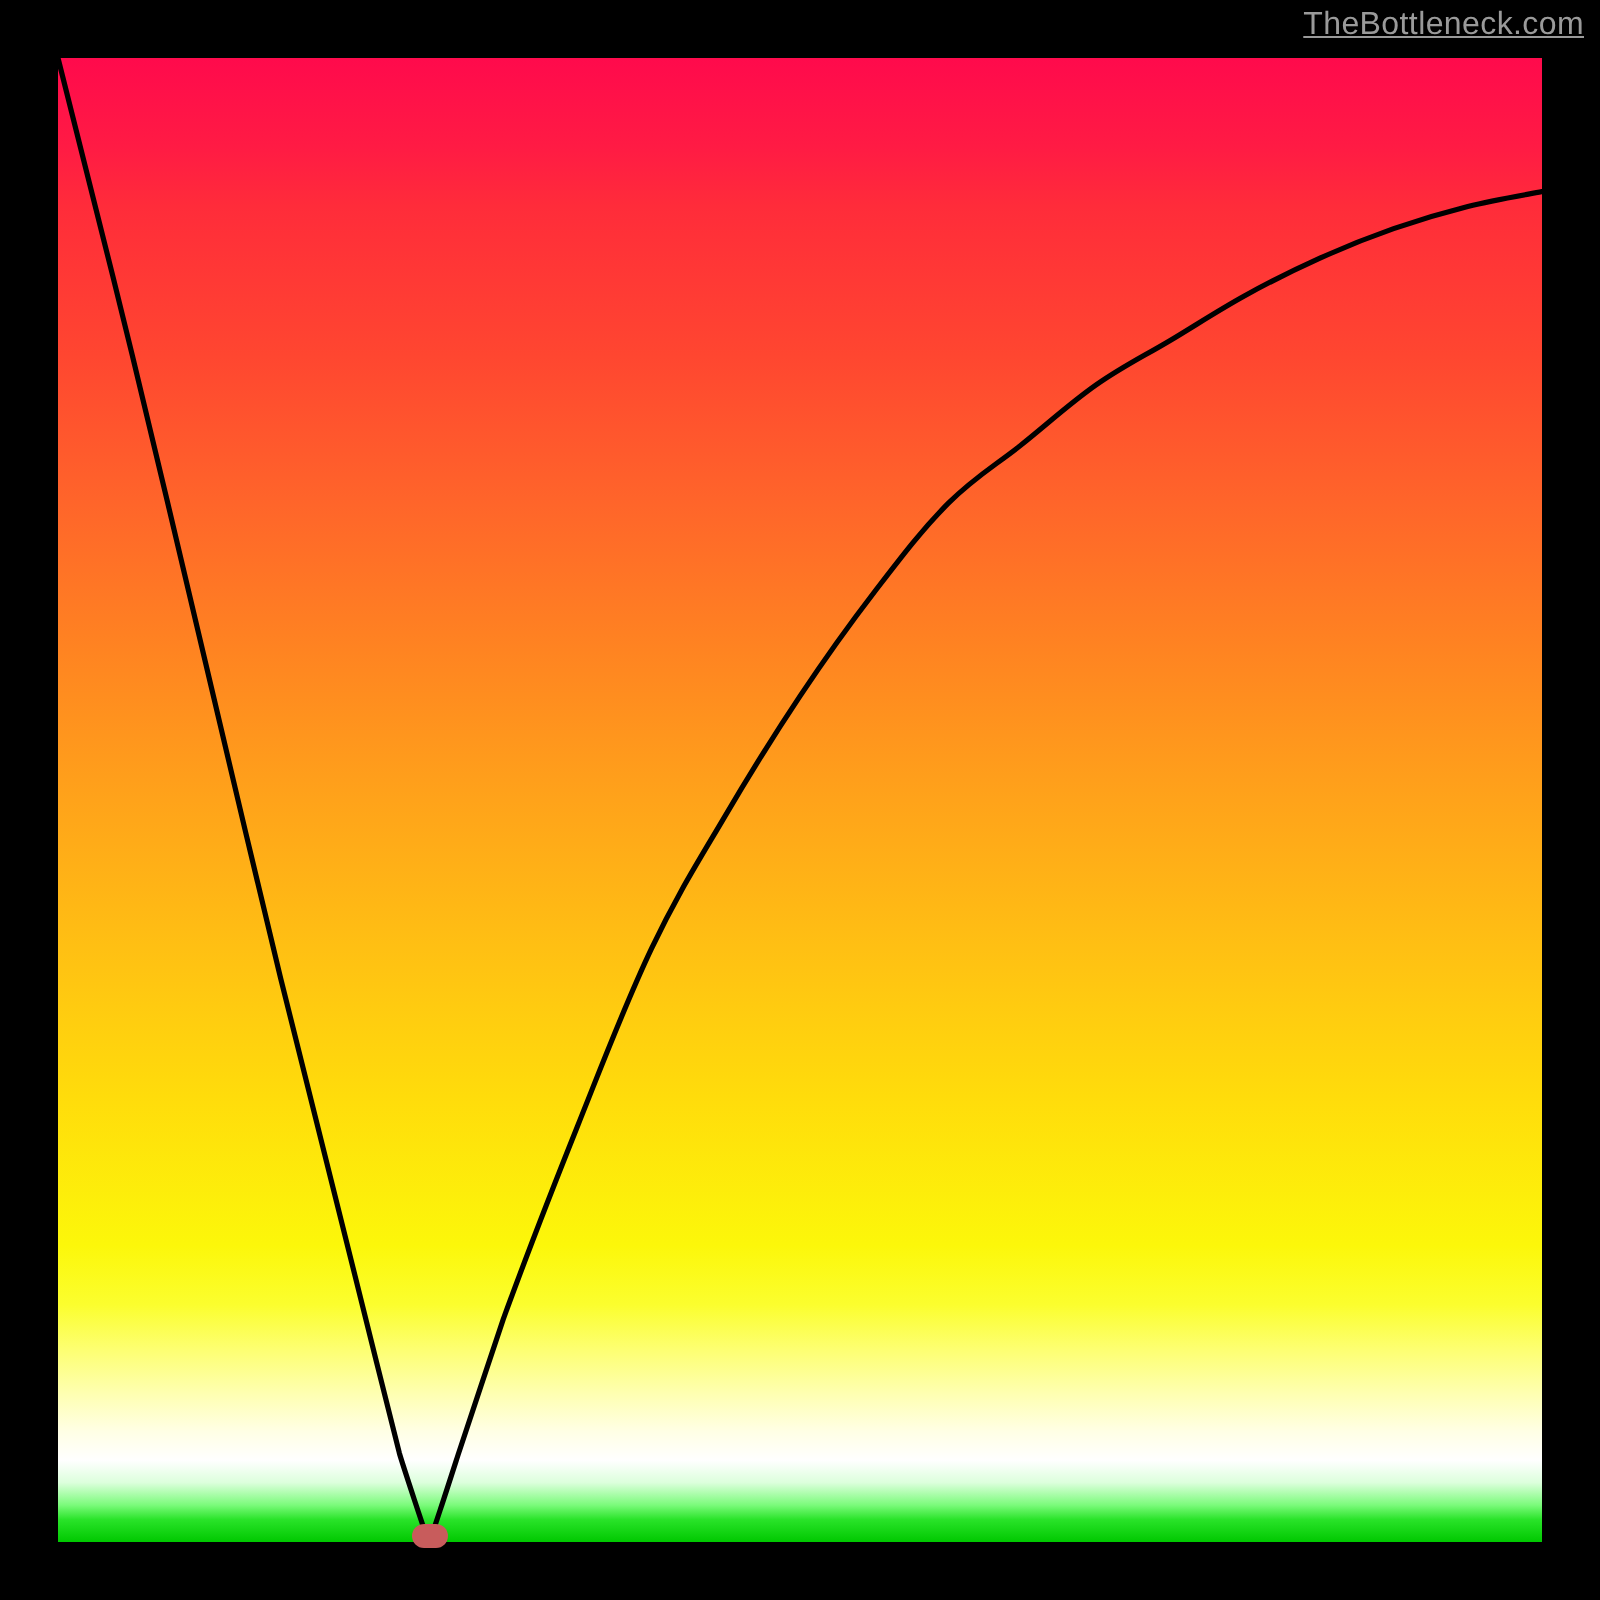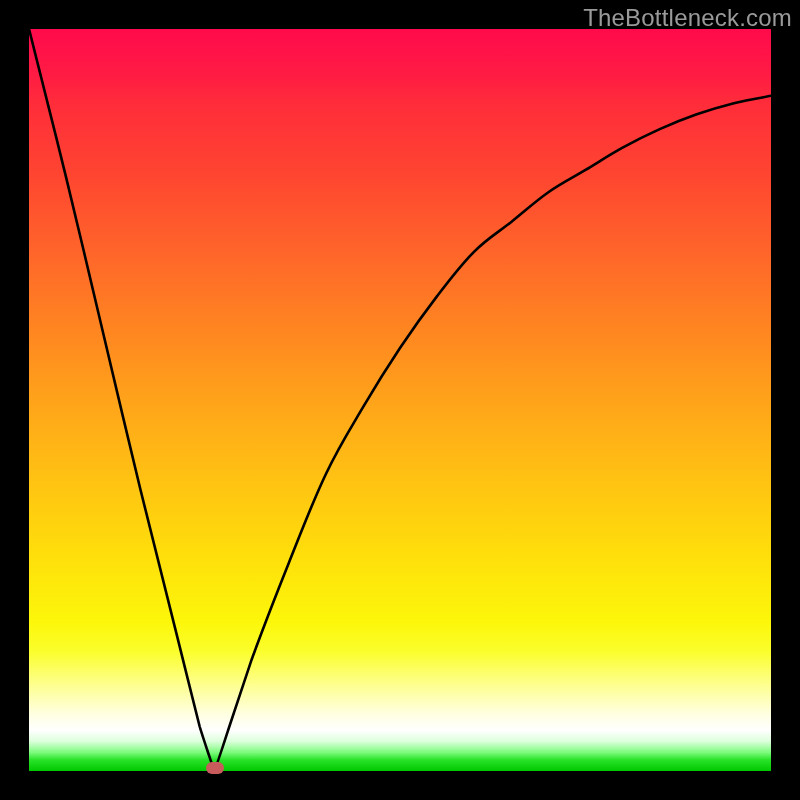--- a/index.html
+++ b/index.html
@@ -66,23 +66,24 @@
     height: 12px;
     background: #c85c5c;
     border-radius: 6px;
     transform: translate(-50%, -50%);
   }
   .watermark {
     position: absolute;
     top: 4px;
     right: 8px;
     color: #9a9a9a;
-    font-size: 24px;
+    font-size: 16px;
     font-weight: 500;
     letter-spacing: 0.2px;
+    text-decoration: underline;
   }
 </style>
 </head>
 <body>
 
 <div class="frame">
   <div class="plot-area">
     <div class="gradient-bg"></div>
     <svg class="curve" viewBox="0 0 742 742" preserveAspectRatio="none">
       <path fill="none" stroke="#000" stroke-width="2.6" stroke-linecap="round" d="M 0 0 C 6.678 26.711999999999996, 23.744 93.64039999999997, 37.1 148.39999999999998 C 50.456 203.15959999999998, 60.84400000000001 248.12480000000002, 74.2 304.22 C 87.556 360.3152, 97.944 405.2804, 111.3 460.04 C 124.65599999999999 514.7996, 137.7152 565.7008000000001, 148.4 608.44 C 149.5872 613.1888, 169.918 694.8088, 170.66 697.48 C 171.402 700.1512, 184.9064 742, 185.5 742 C 186.0936 742, 199.598 699.706, 200.34 697.48 C 201.082 695.254, 221.4128 633.9648000000001, 222.6 630.7 C 233.2848 601.3168000000001, 246.344 567.63, 259.7 534.24 C 273.056 500.85, 283.444 473.2476, 296.8 445.2 C 310.156 417.1524, 320.54400000000004 401.1252, 333.90000000000003 378.42 C 347.25600000000003 355.7148, 357.644 339.09400000000005, 371 319.06000000000006 C 384.356 299.02600000000007, 394.744 284.4828, 408.1 267.12 C 421.456 249.7572, 431.844 235.95600000000002, 445.2 222.60000000000002 C 458.556 209.24400000000003, 468.944 203.60479999999995, 482.3 192.91999999999996 C 495.656 182.23519999999996, 506.044 172.5892, 519.4 163.24 C 532.756 153.8908, 543.144 148.9935999999999, 556.5 140.9799999999999 C 569.856 132.9663999999999, 580.244 126.06580000000002, 593.6 118.72000000000003 C 606.956 111.37420000000003, 617.3439999999999 106.18019999999996, 630.6999999999999 100.16999999999996 C 644.0559999999999 94.15979999999996, 654.4440000000001 90.00460000000004, 667.8000000000001 85.33000000000004 C 681.1560000000001 80.65540000000004, 691.544 77.53899999999994, 704.9 74.19999999999993 C 718.256 70.86099999999992, 735.322 68.11559999999997, 742 66.77999999999997"></path>

